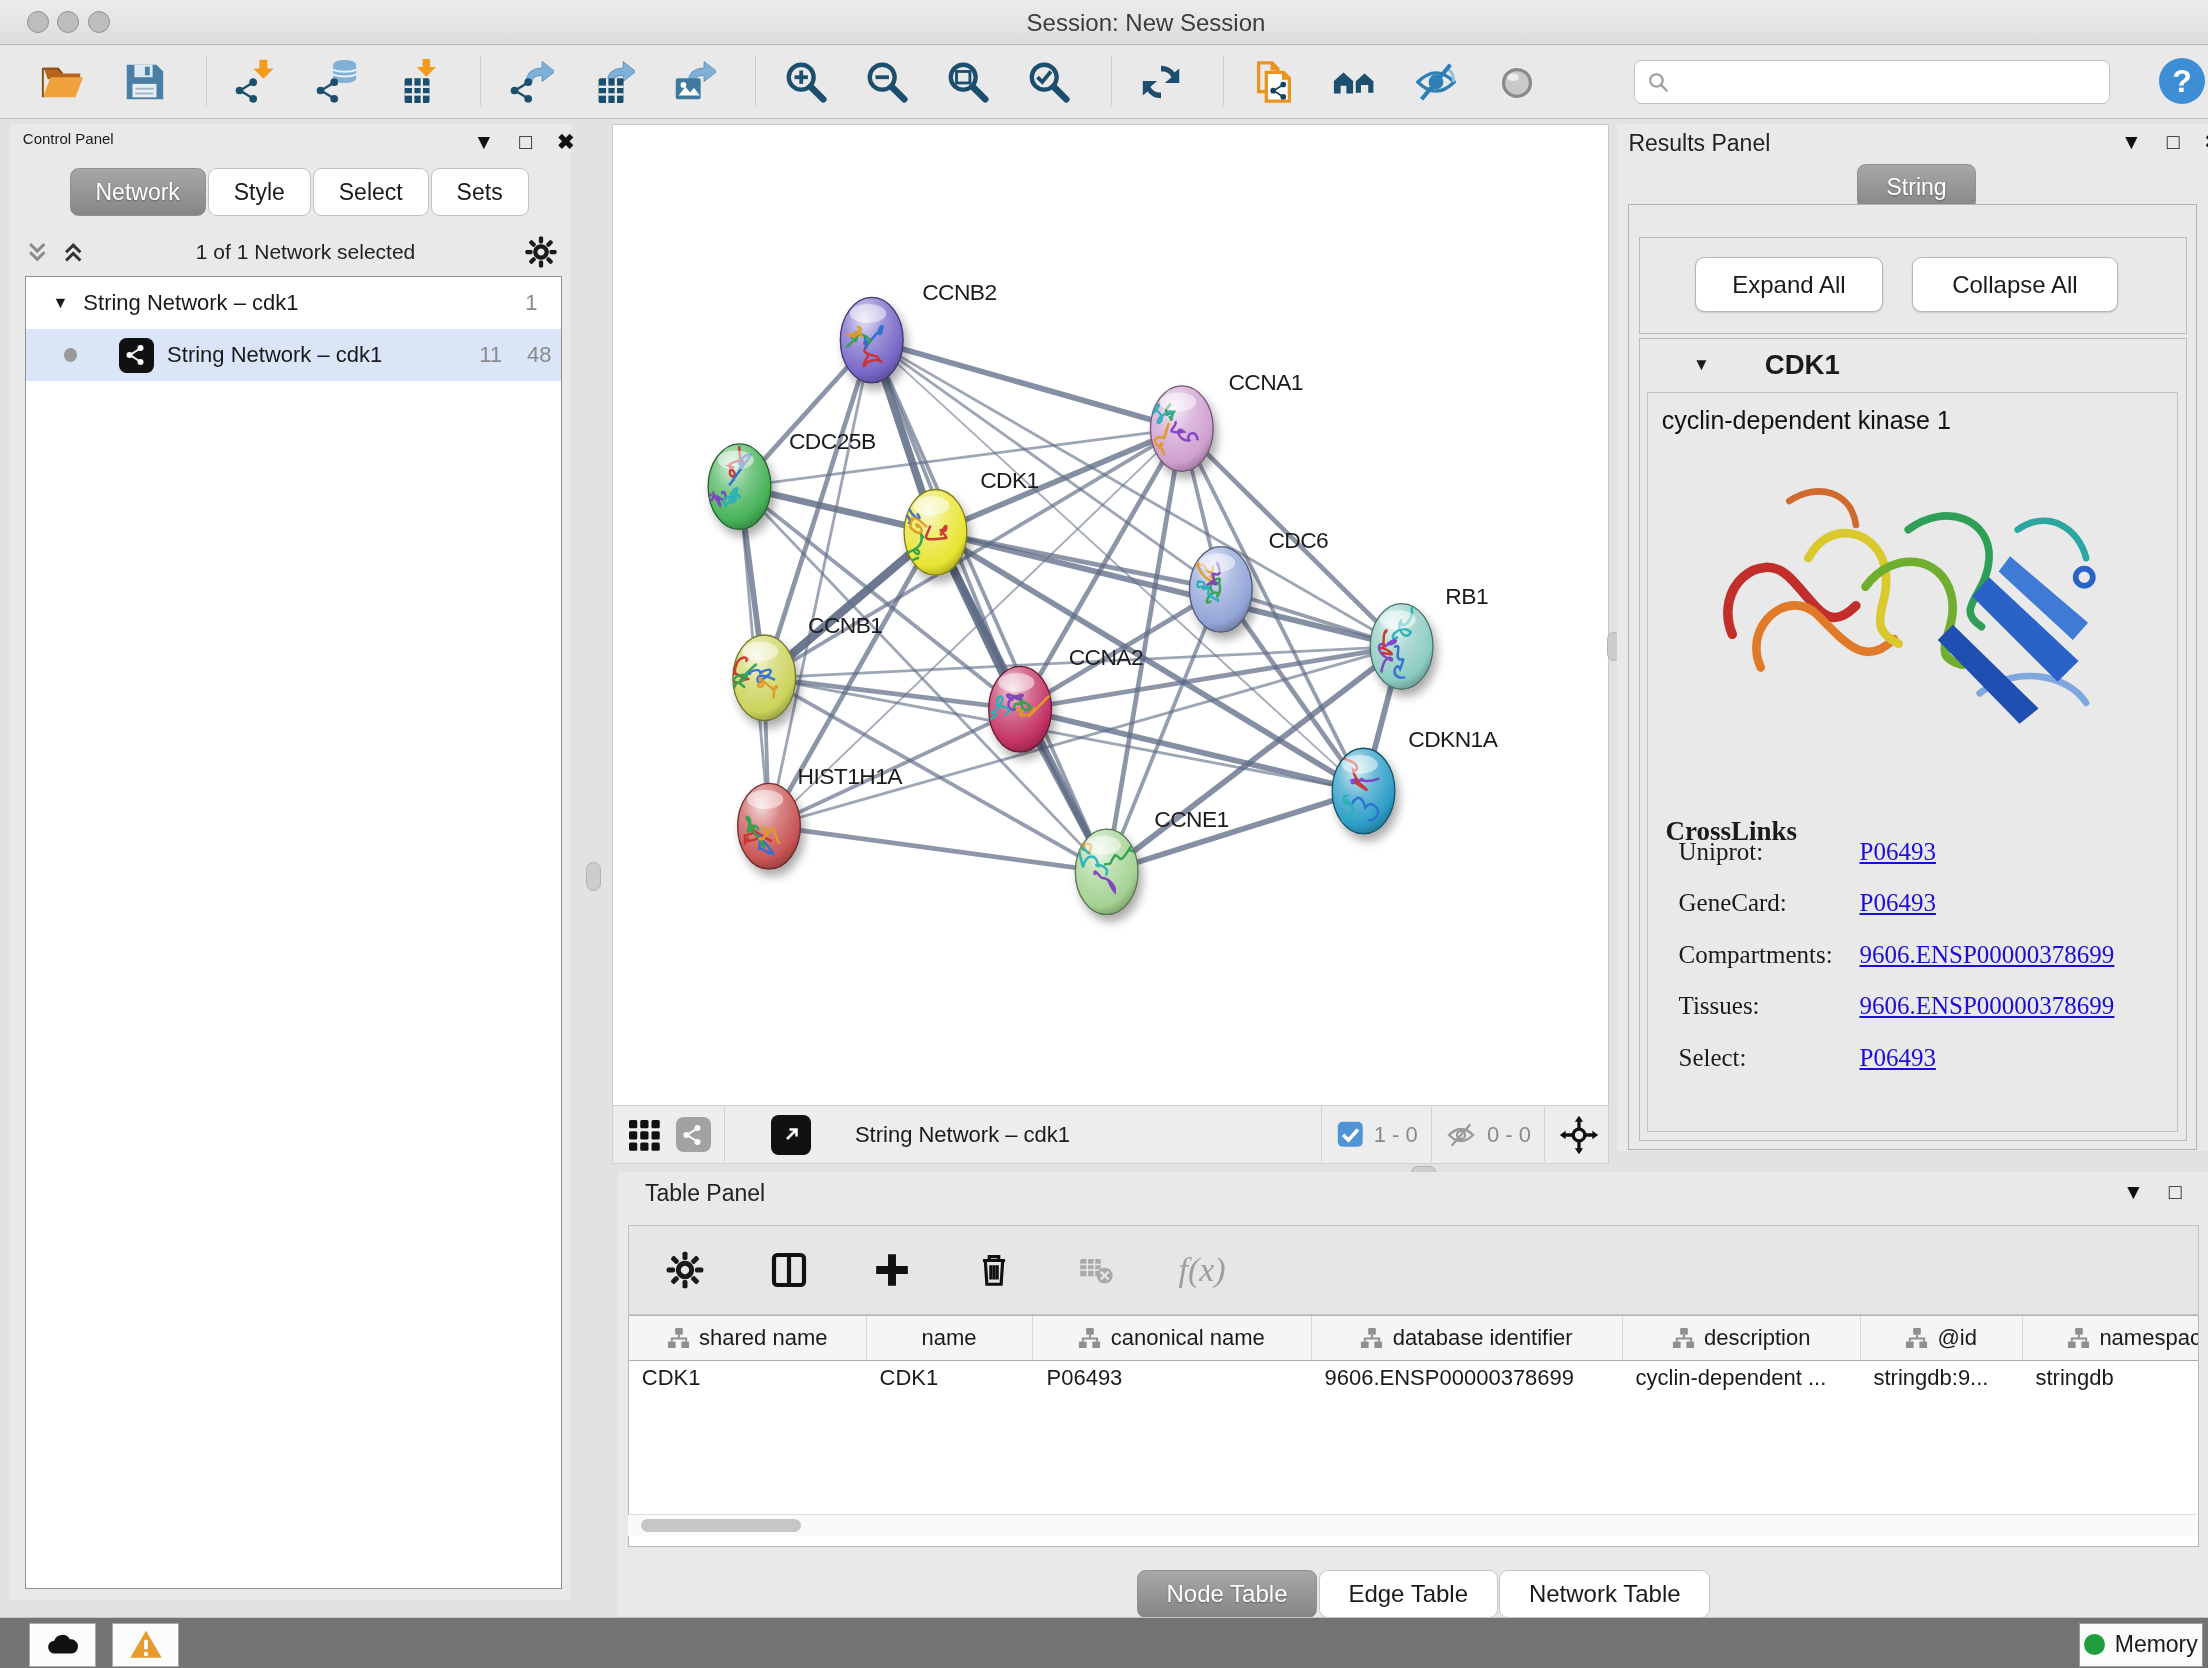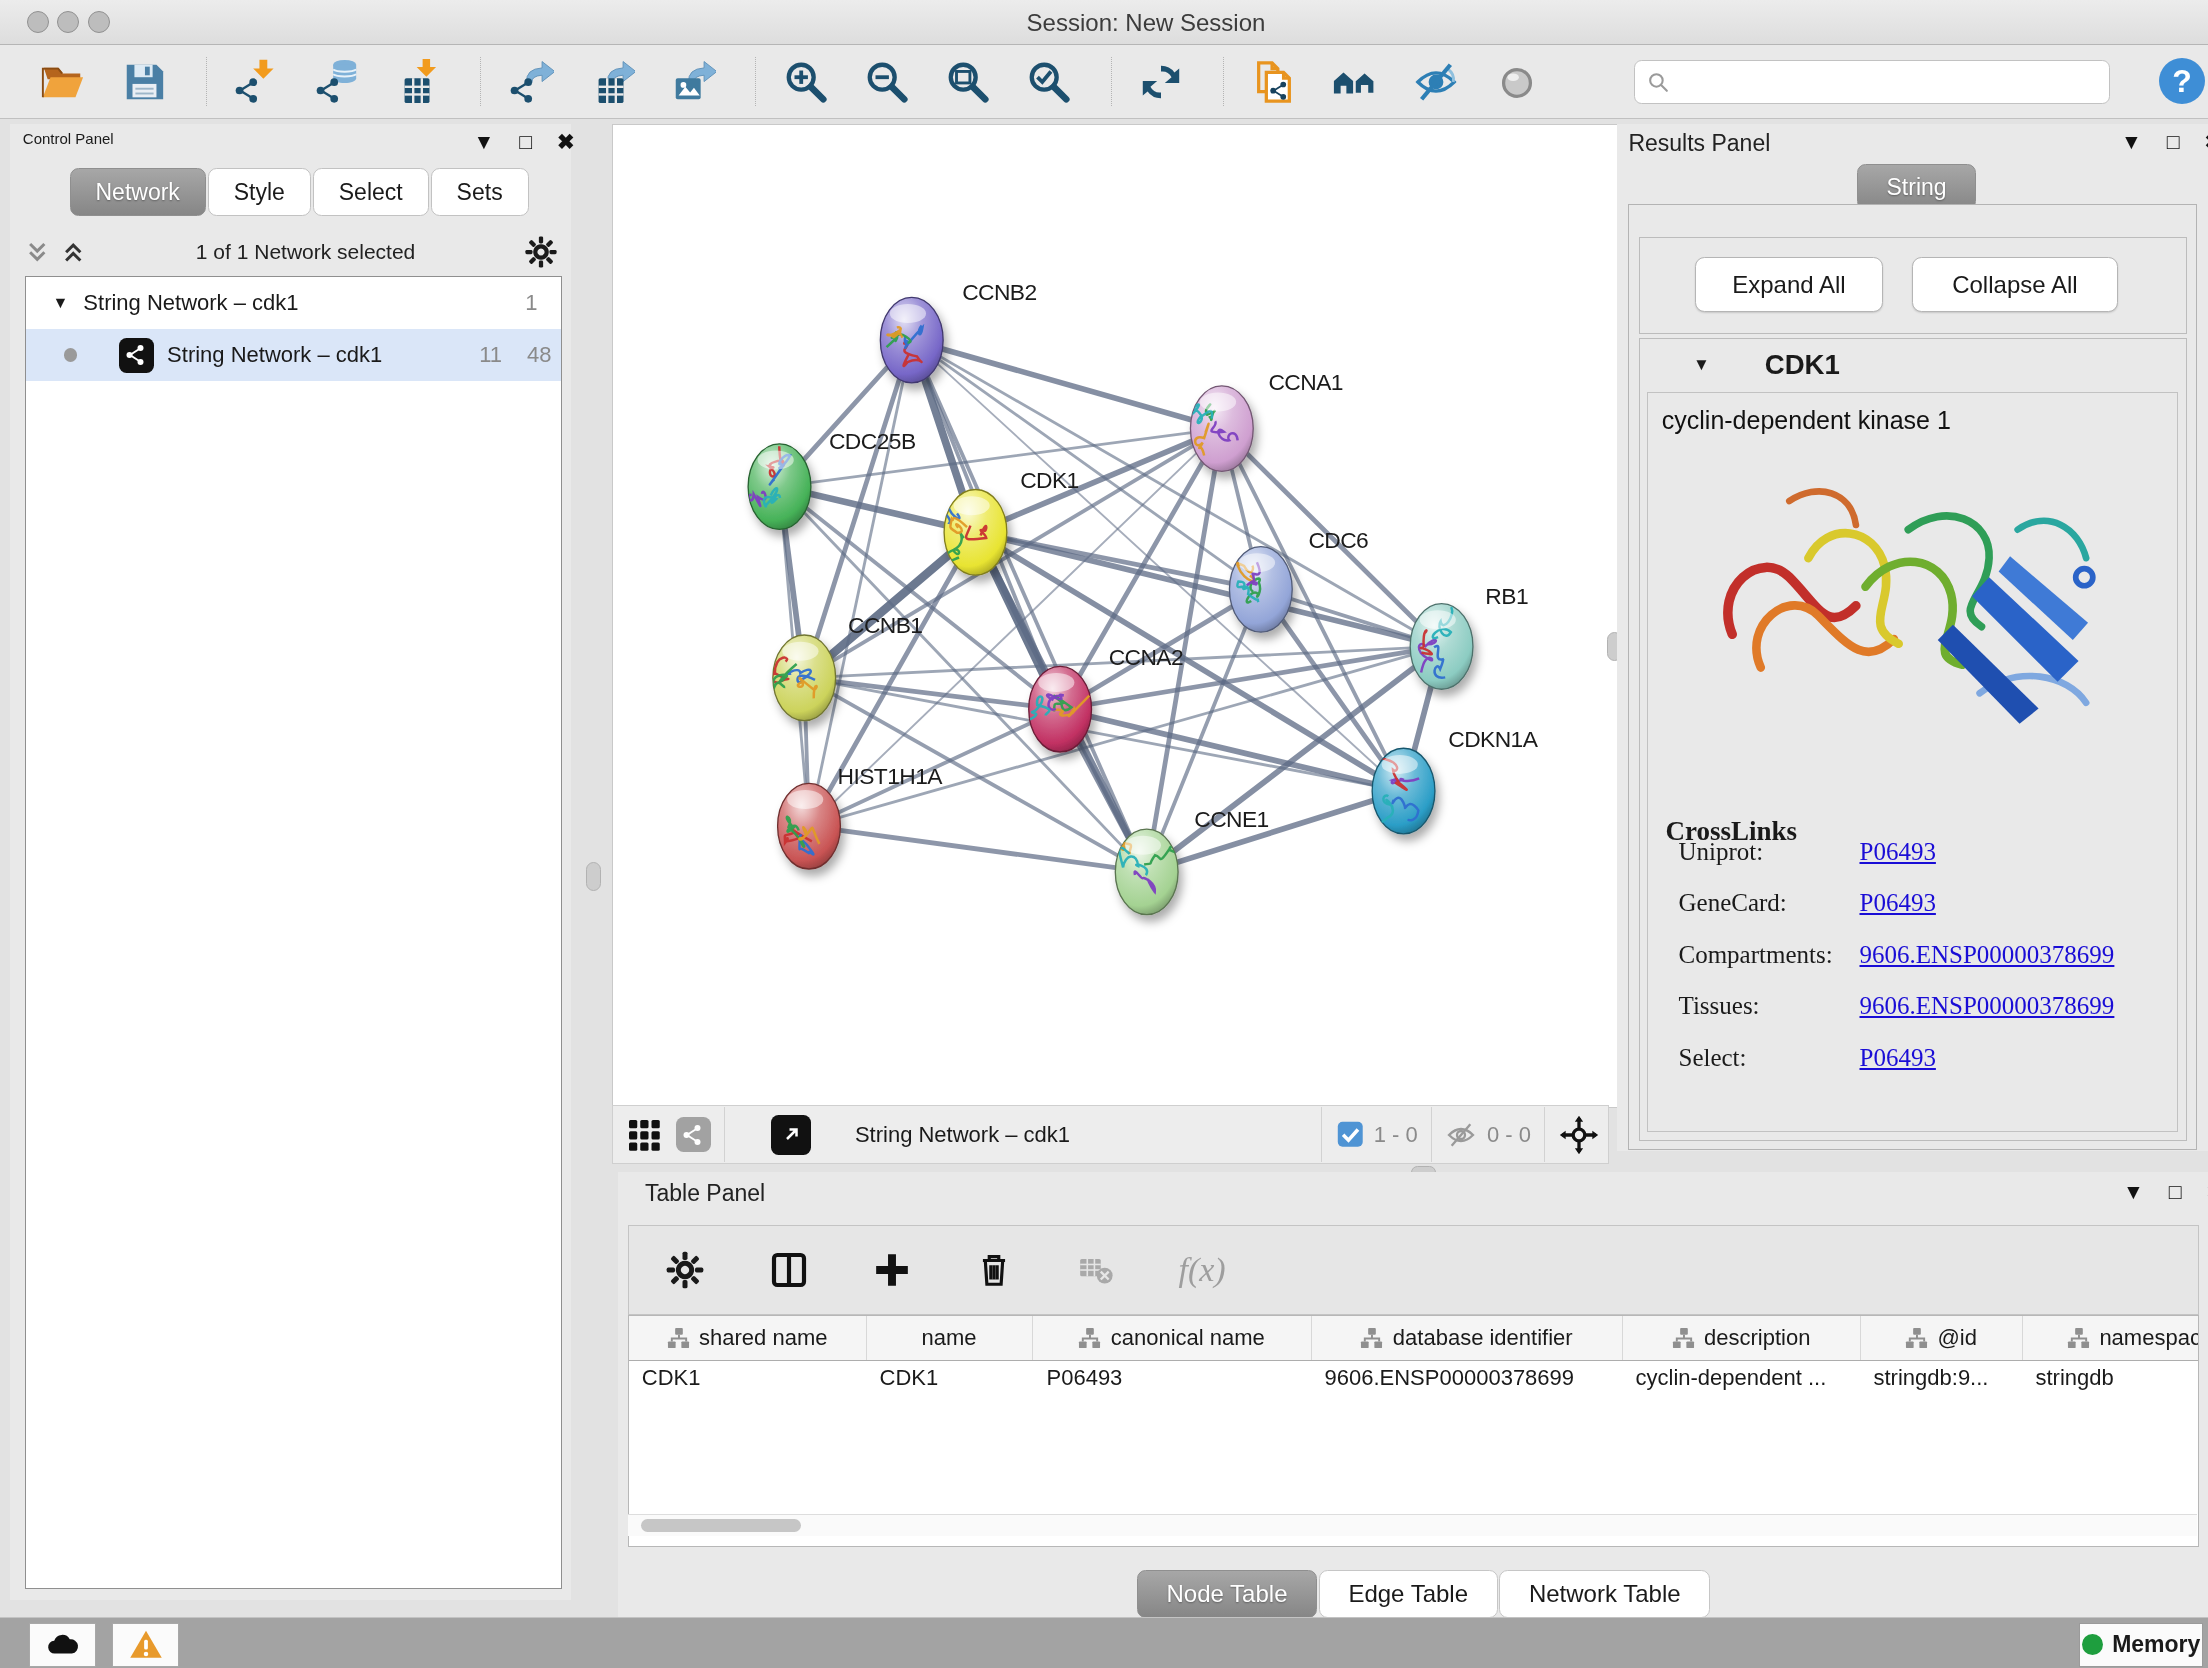--- a/index.html
+++ b/index.html
@@ -40,21 +40,21 @@
   #cp-subhead{left:13.3px;top:107px;width:535px;height:42px;display:flex;align-items:center;}
   #cp-subhead svg{width:28.5px;height:28.5px;}
   #cp-status{flex:1;text-align:center;font-size:21px;color:#222;}
   #cp-list{left:15px;top:152px;width:535px;height:1311px;background:#fff;border:1px solid #8f8f8f;}
   .tree-row{height:52px;display:flex;align-items:center;font-size:22px;}
   .tree-row .cnt{color:#8a8a8a;}
   .tree-row.selected{background:#dae6f8;}
   .share-chip{width:35px;height:35px;border-radius:7.6px;background:#111;display:flex;align-items:center;justify-content:center;}
   .share-chip svg{width:24px;height:24px;}
   
-  #canvas{left:612px;top:124px;width:995px;height:982px;background:#fff;border:1px solid #c9c9c9;padding-left:40px;}
+  #canvas{left:612px;top:124px;width:995px;height:982px;background:#fff;border:1px solid #c9c9c9;}
   #canvas-bar{left:612px;top:1105px;width:995px;height:57px;background:#ededed;
     border:1px solid #cfcfcf;display:flex;align-items:center;}
   .cb-icon{margin-left:13.3px;display:flex;align-items:center;}
   .cb-sep{width:0;height:55px;border-left:1px solid #d2d2d2;margin-left:13.3px;}
   #cb-name{font-size:22px;margin-left:44px;flex:0 0 auto;}
   .cb-count{font-size:22px;color:#8a8a8a;margin-left:9.5px;}
   .dot-handle{background:#cdcdcd;border:1px solid #b2b2b2;border-radius:7.6px;}
   
   #results-panel{left:1617px;top:124px;width:592px;height:1027px;background:#e9e9e9;}
   #rp-tab{left:240px;top:40px;height:44px;padding:0 28.5px;background:linear-gradient(#a7a7a7,#868686);
@@ -84,21 +84,21 @@
   .th svg{width:23px;height:23px;margin-right:9.5px;}
   .td{position:absolute;top:49px;font-size:22px;white-space:nowrap;}
   #tp-scroll{left:9.5px;top:342px;width:1569px;height:21px;background:#fafafa;border-top:1px solid #ddd;}
   #tp-thumb{left:13.3px;top:3.8px;width:160px;height:13.3px;background:#c6c6c6;border-radius:7.6px;}
   #tp-tabs{left:519px;top:398px;display:flex;}
   .tp-tab{height:46px;border:1px solid #c6c6c6;background:#fff;border-radius:8.6px;display:flex;
     align-items:center;justify-content:center;font-size:24px;padding:0 28.5px;margin-right:1.9px;}
   .tp-tab.active{background:linear-gradient(#a7a7a7,#868686);color:#fff;border-color:#8f8f8f;
     text-shadow:0 1px 1.9px rgba(0,0,0,.35);}
   
-  #statusbar{left:0;top:1617px;width:2208px;height:51px;background:#a3a3a3;border-top:1px solid #c3c3c3;font-weight:bold;}
+  #statusbar{left:0;top:1617px;width:2208px;height:51px;background:#737373;border-top:1px solid #c3c3c3;}
   .sb-btn{width:65px;height:42px;background:#fbfbfb;border:1.9px solid #a8a8a8;display:flex;
     align-items:center;justify-content:center;}
   #memory-btn{left:2079px;top:4.8px;width:122px;height:42px;background:#fbfbfb;border:1.9px solid #9a9a9a;
     display:flex;align-items:center;justify-content:center;font-size:23px;gap:9.5px;}
   #memory-dot{width:21px;height:21px;border-radius:50%;background:#1e9e3e;}
   svg{display:block;}
 </style>
 </head>
 <body>
 

